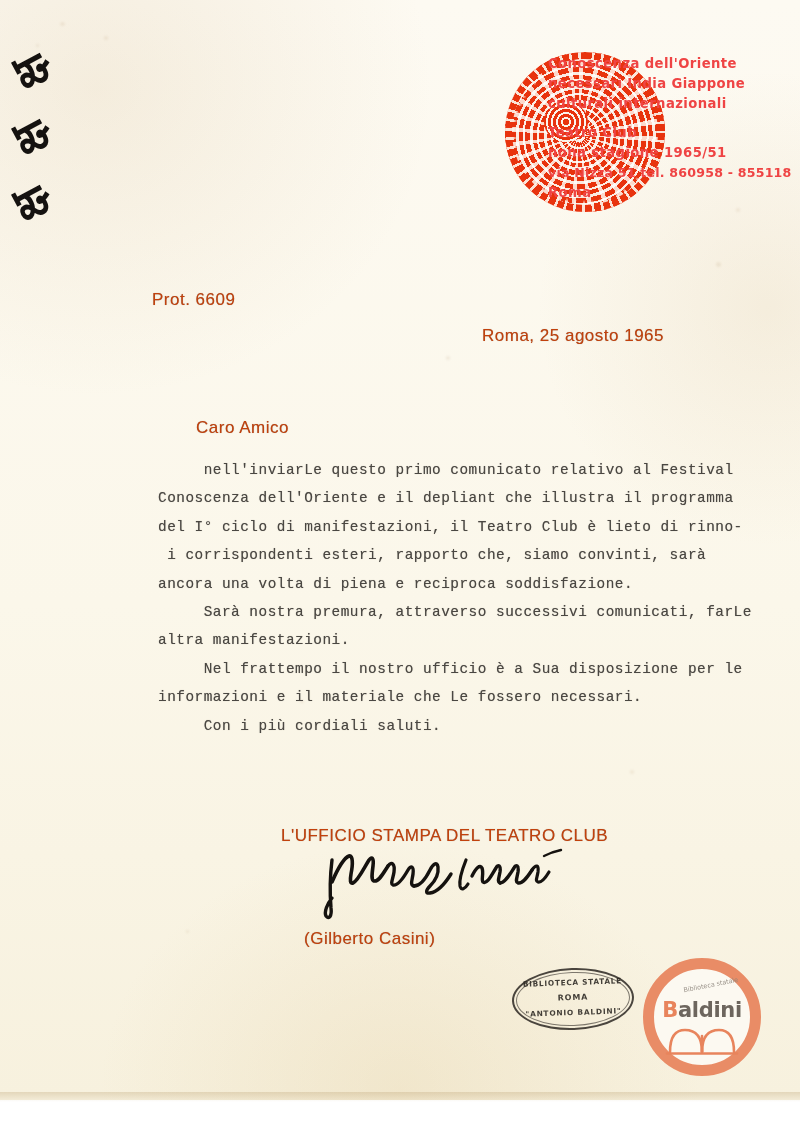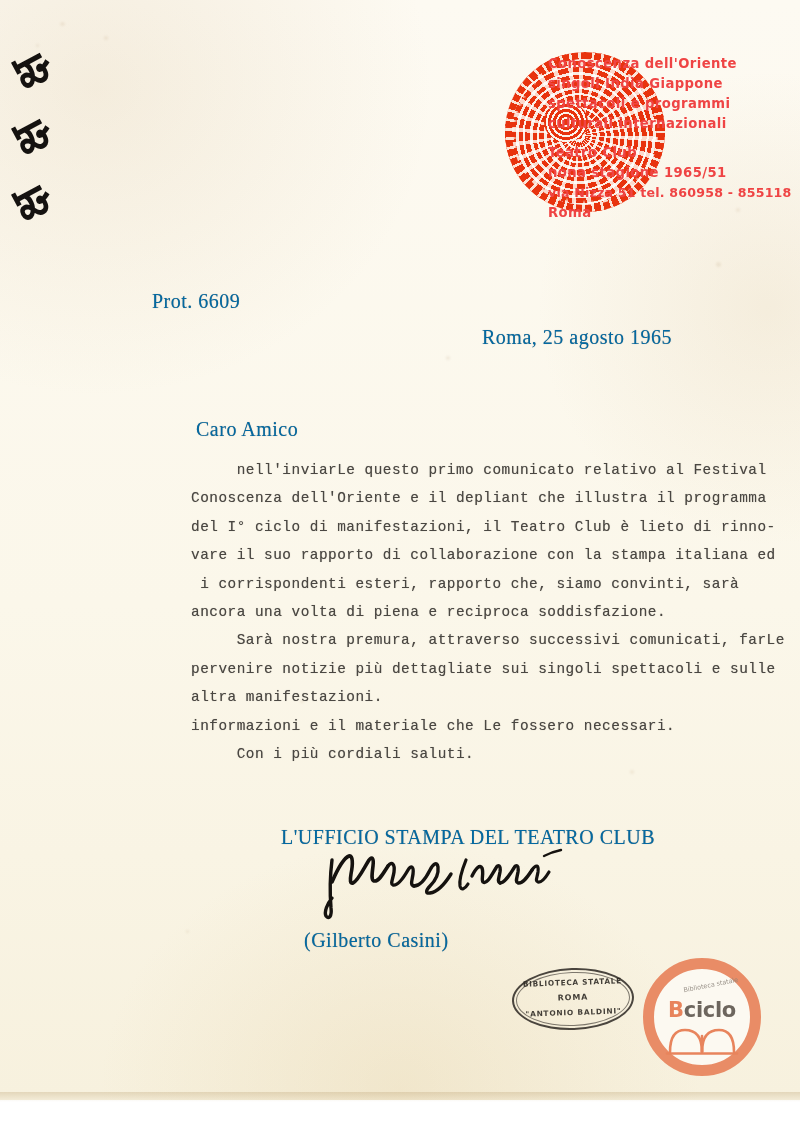--- a/index.html
+++ b/index.html
@@ -155,37 +155,36 @@
     height: 20px;
     line-height: 20px;
     white-space: nowrap;
   }
   .lh-gap { height: 9px; }
   .lh-line.small { font-size: 12.6px; letter-spacing: 0.2px; }
 
   
   .typed {
     position: absolute;
-    font-family: Liberation Serif, serif;
-    font-size: 20px;
+    font-family: Liberation Sans, sans-serif;
+    font-size: 17px;
     letter-spacing: 0.5px;
-    color: #0369a1;
+    color: #c2410c;
     white-space: pre;
     text-shadow: 0 0 0.7px rgba(74,71,66,0.55);
   }
   .prot  { left: 152px; top: 290px; }
   .dateline { left: 482px; top: 326px; }
   .salut { left: 196px; top: 418px; }
 
   .body-block {
     position: absolute;
     left: 158px;
     top: 456px;
     width: 560px;
-    margin-left: 33px;
   }
   .body-line {
     font-family: "Liberation Mono", "DejaVu Sans Mono", monospace;
     font-size: 14.4px;
     letter-spacing: 0.5px;
     color: #4a4742;
     height: 28.4px;
     line-height: 28.4px;
     white-space: pre;
     text-shadow: 0 0 0.7px rgba(74,71,66,0.55);
@@ -320,47 +319,45 @@
   <div class="letterhead">
     <div class="lh-seal">
       <div class="rings"></div>
       <div class="spokes"></div>
       <div class="core"></div>
       <div class="rim"></div>
       <div class="edge-bite"></div>
     </div>
     <div class="lh-text">
       <div class="lh-line">Conoscenza dell'Oriente</div>
-      <div class="lh-line">singoli India Giappone</div>
-      <div class="lh-line">spettacoli e programmi</div>
+      <div class="lh-line">necessari India Giappone</div>
       <div class="lh-line">culturali internazionali</div>
       <div class="lh-gap"></div>
       <div class="lh-line">Teatro Club</div>
       <div class="lh-line">nona stagione 1965/51</div>
       <div class="lh-line small">via Nizza 51 tel. 860958 - 855118</div>
       <div class="lh-line">Roma</div>
     </div>
   </div>
 
   <div class="typed prot">Prot. 6609</div>
   <div class="typed dateline">Roma, 25 agosto 1965</div>
   <div class="typed salut">Caro Amico</div>
 
   <div class="body-block">
     <div class="body-line">     nell'inviarLe questo primo comunicato relativo al Festival</div>
     <div class="body-line">Conoscenza dell'Oriente e il depliant che illustra il programma</div>
     <div class="body-line">del I° ciclo di manifestazioni, il Teatro Club è lieto di rinno-</div>
-    <div class="body-line">vare il suo rapporto di collaborazione con la stampa italiana ed</div>
     <div class="body-line"> i corrispondenti esteri, rapporto che, siamo convinti, sarà</div>
     <div class="body-line">ancora una volta di piena e reciproca soddisfazione.</div>
 
     <div class="body-line">     Sarà nostra premura, attraverso successivi comunicati, farLe</div>
-    <div class="body-line">pervenire notizie più dettagliate sui singoli spettacoli e sulle</div>
     <div class="body-line">altra manifestazioni.</div>
 
+    <div class="body-line">     Nel frattempo il nostro ufficio è a Sua disposizione per le</div>
     <div class="body-line">informazioni e il materiale che Le fossero necessari.</div>
 
     <div class="body-line">     Con i più cordiali saluti.</div>
   </div>
 
   <div class="typed sig-title">L'UFFICIO STAMPA DEL TEATRO CLUB</div>
 
   <div class="signature">
     <svg width="260" height="80" viewBox="0 0 260 80">
       <g fill="none" stroke="#15120f" stroke-linecap="round" stroke-linejoin="round">
@@ -383,21 +380,21 @@
     <div class="ring"></div>
     <div class="ring inner"></div>
     <div class="os-txt t1">BIBLIOTECA STATALE</div>
     <div class="os-txt t2">ROMA</div>
     <div class="os-txt t3">"ANTONIO BALDINI"</div>
   </div>
 
   <div class="baldini-logo">
     <div class="outer-ring"></div>
     <div class="bl-kicker">Biblioteca statale</div>
-    <div class="bl-word"><span class="b">B</span><span>ciclo</span></div>
+    <div class="bl-word"><span class="b">B</span><span>aldini</span></div>
     <div class="bl-book">
       <svg width="74" height="34" viewBox="0 0 74 34">
         <g fill="none" stroke="#e8845c" stroke-width="2.6" stroke-linecap="round">
           <path d="M37,28 C37,12 30,6 20,6 C11,6 5,12 5,28"></path>
           <path d="M37,28 C37,12 44,6 54,6 C63,6 69,12 69,28"></path>
           <line x1="2" y1="29.5" x2="72" y2="29.5"></line>
           <line x1="37" y1="12" x2="37" y2="28"></line>
         </g>
       </svg>
     </div>

